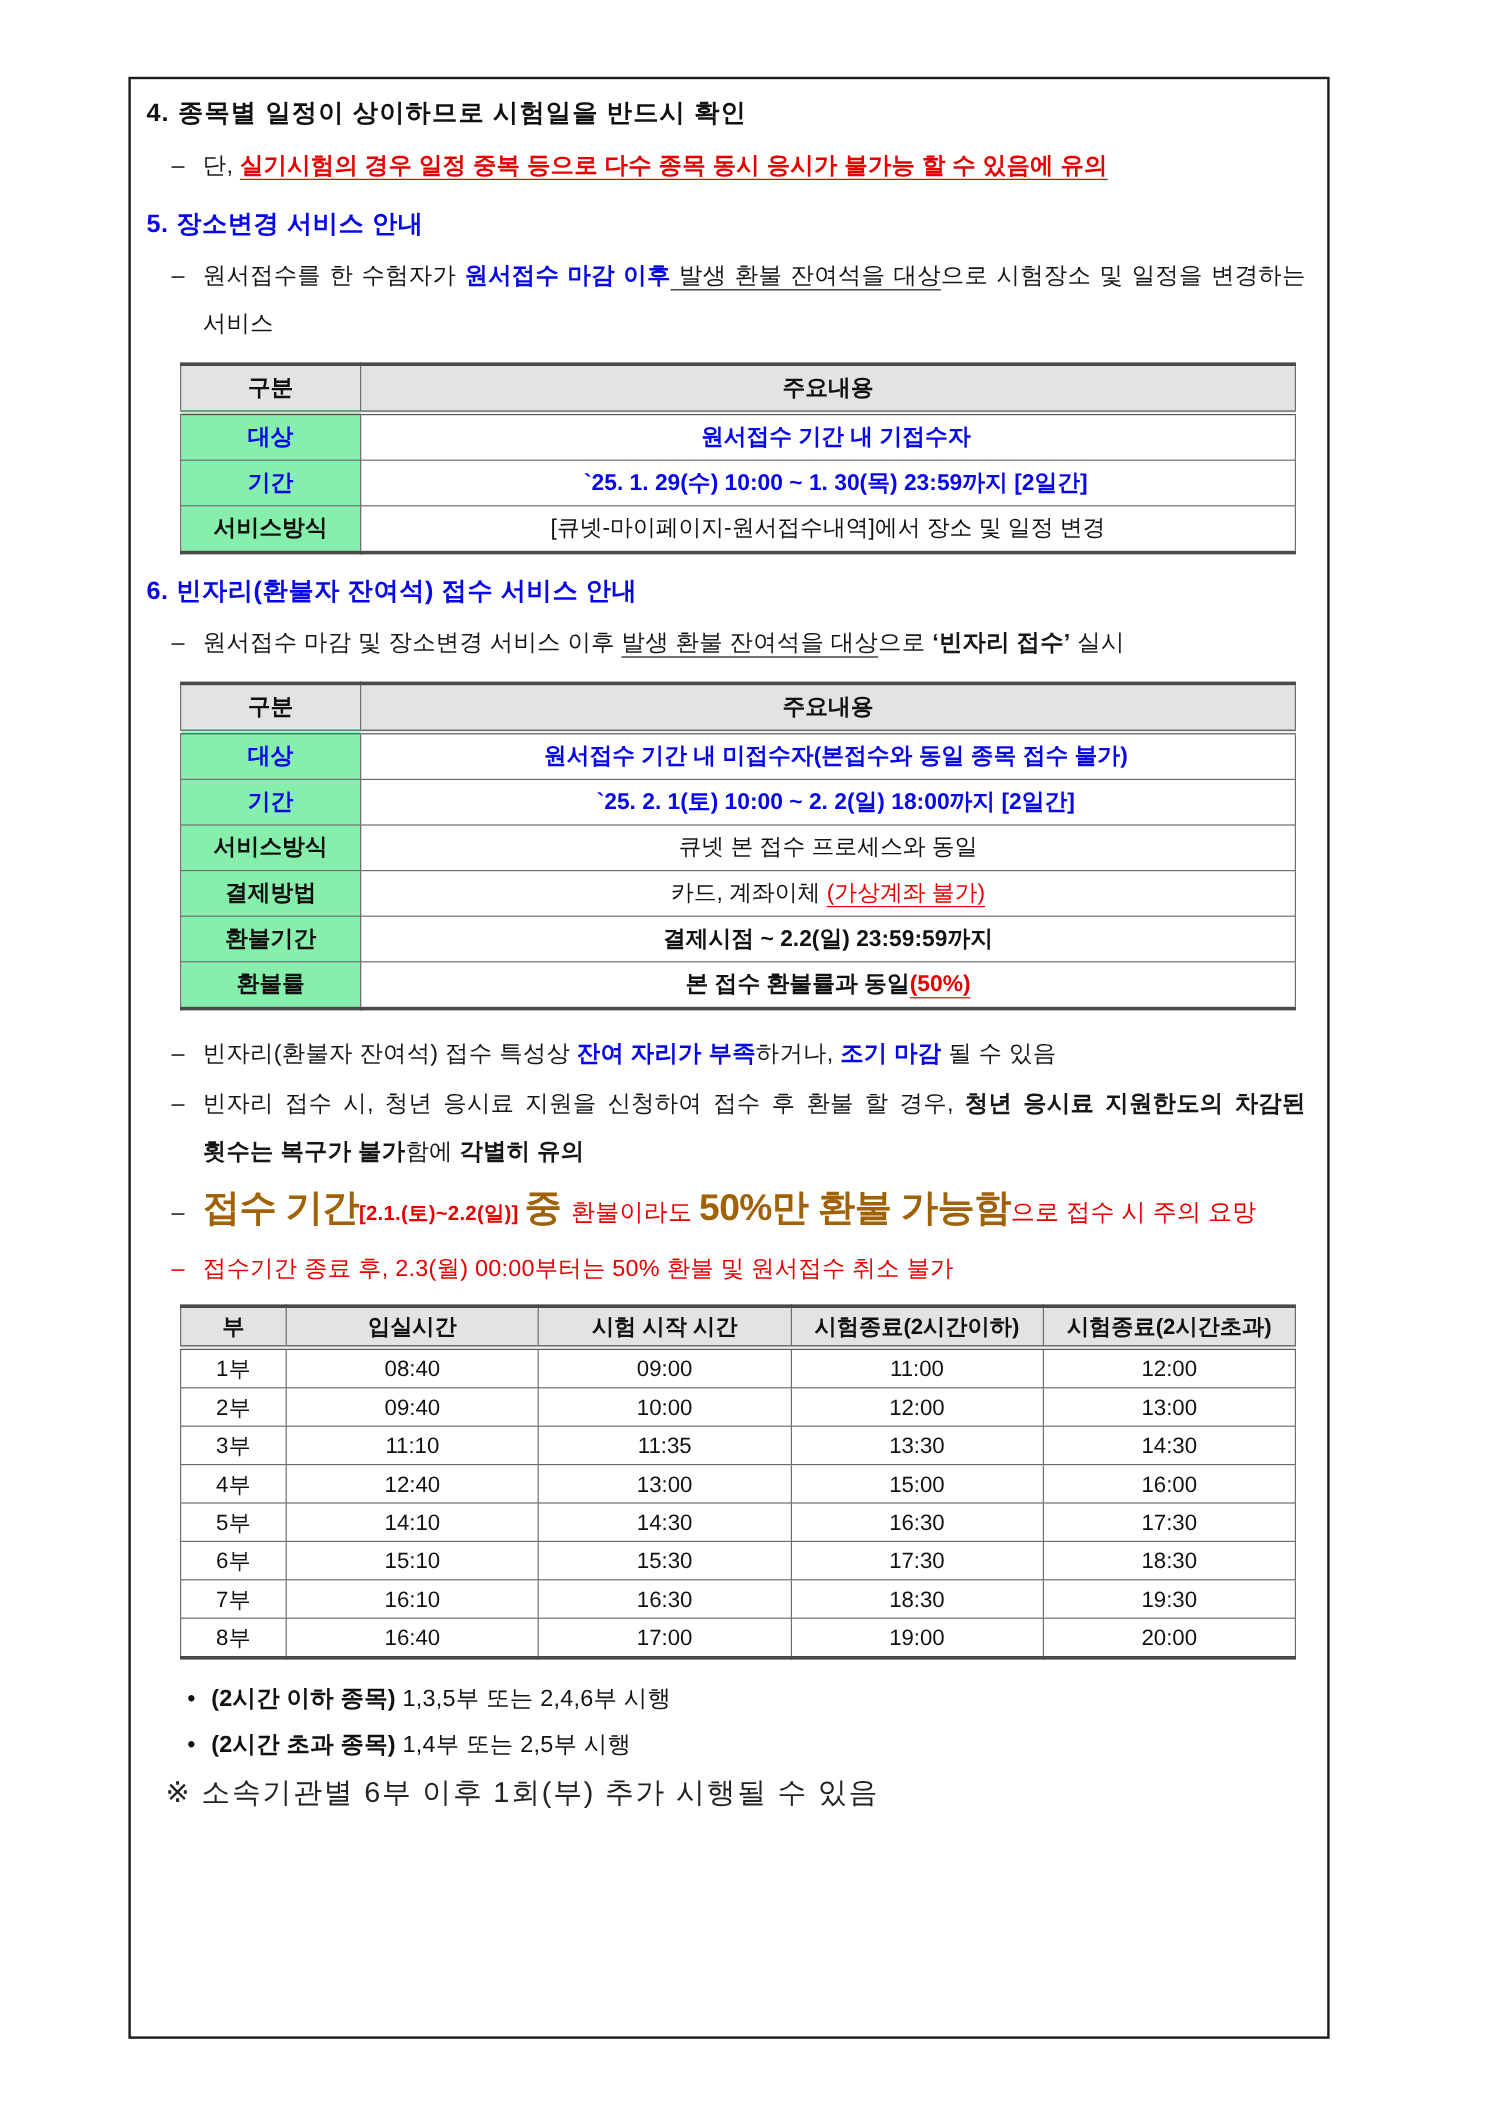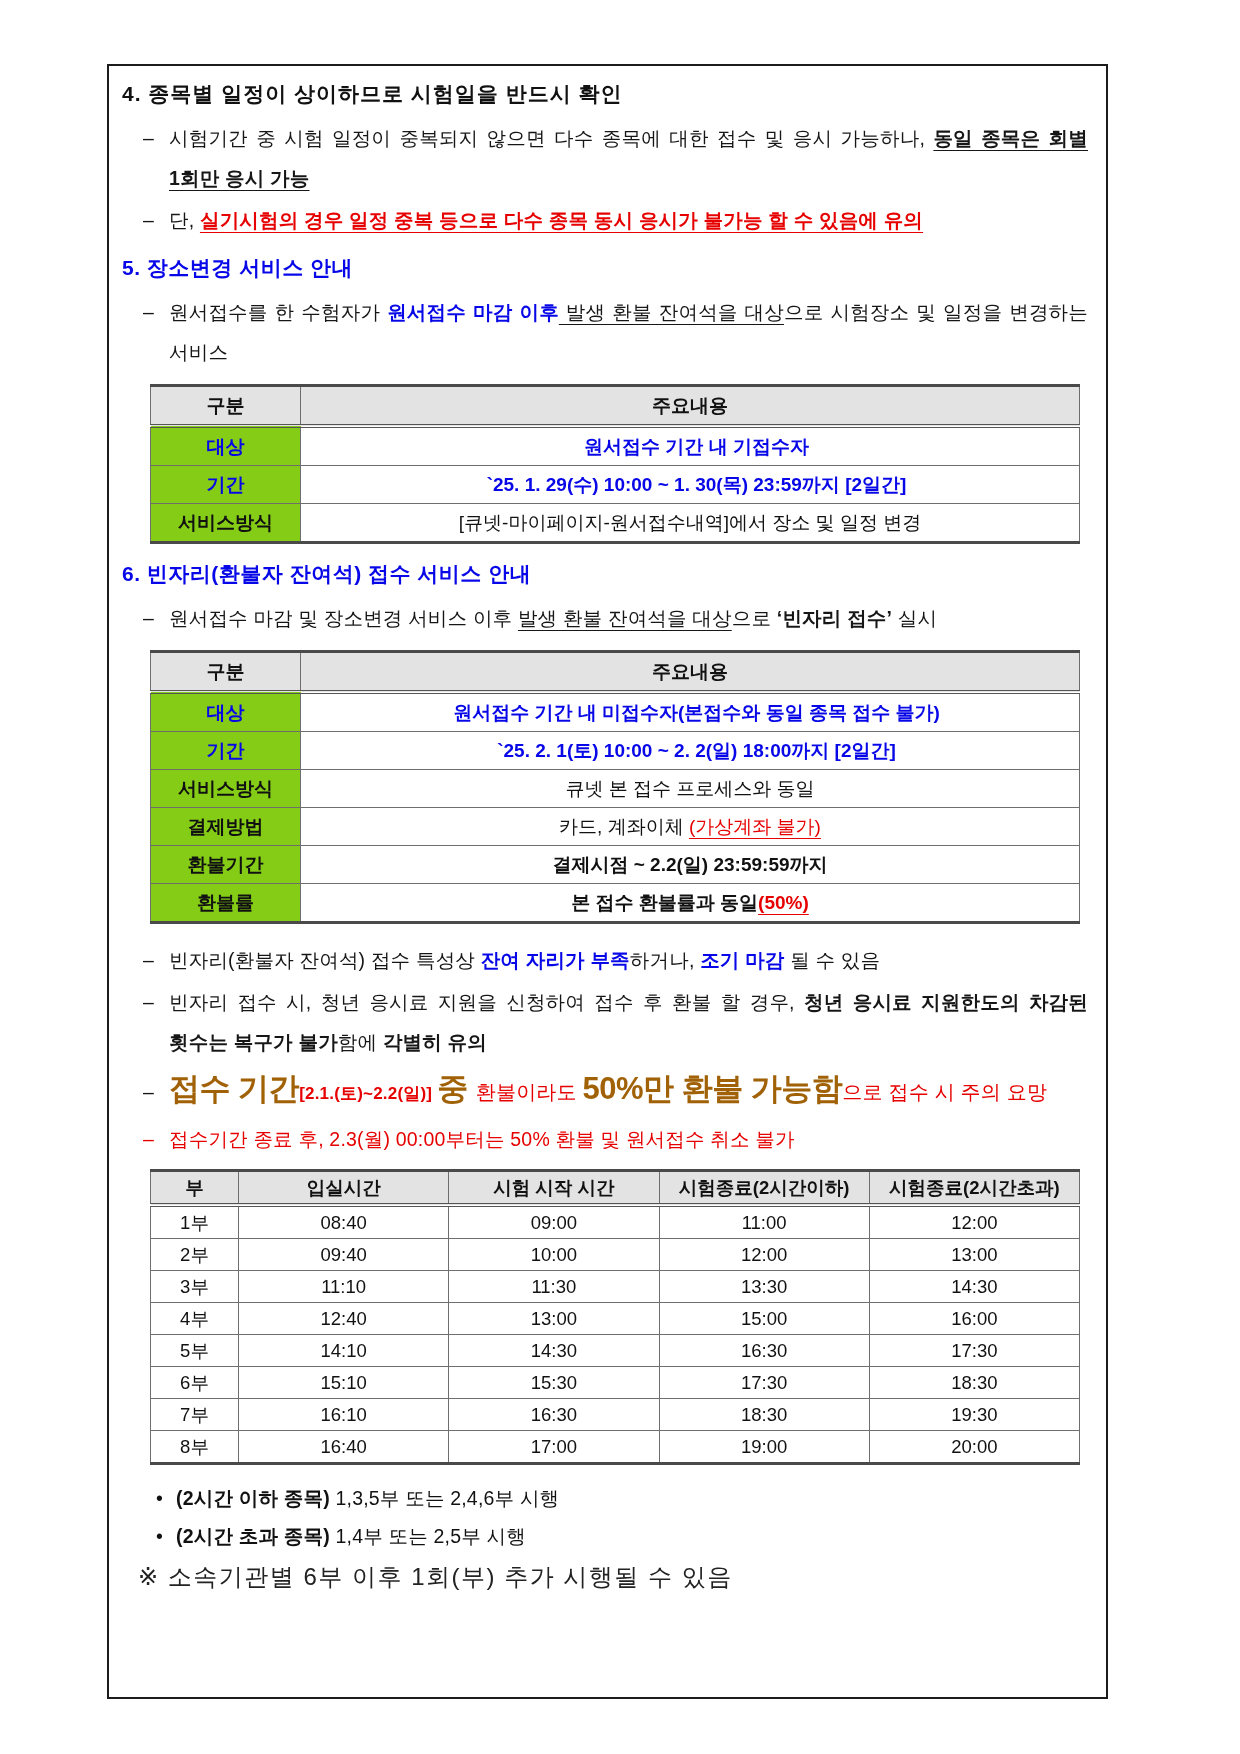--- a/index.html
+++ b/index.html
@@ -34,41 +34,40 @@
   .bigred .xl{font-size:31px;font-weight:bold;color:#a16207;letter-spacing:-0.5px;}
   .bigred .sm{font-size:17px;font-weight:bold;color:#e60000;}
   .bigred .md{font-size:20px;color:#e60000;}
   
   table{border-collapse:collapse;margin:12px 0 16px 28px;width:930px;table-layout:fixed;border-radius:10px;}
   th,td{border:1px solid #6e6e6e;text-align:center;vertical-align:middle;
         font-size:19px;line-height:25px;padding:6px 6px;word-break:keep-all;}
   thead th{background:#e3e3e3;font-weight:bold;border-bottom:4px double #555;}
   table{border-top:3px solid #4a4a4a;border-bottom:3px solid #4a4a4a;}
   .lblcol{width:150px;}
-  td.lbl{background:#84cc16;font-weight:bold;}
+  td.lbl{background:#86efac;font-weight:bold;}
   td.lbl.blue-lbl{color:#0707e8;}
   td.val-blue{color:#0707e8;font-weight:bold;padding-left:19px;}
   td.val-bold{font-weight:bold;}
   
   .t7{margin:10px 0 14px 28px;}
   .t7 th,.t7 td{padding:3px 4px;font-size:18.5px;line-height:25px;}
   .t7 .c0{width:88px;}
   
   .note{font-size:19.5px;line-height:38px;margin:0 0 0 34px;word-break:keep-all;letter-spacing:0.2px;}
   .note .bullet-mark{display:inline-block;width:20px;}
   .footnote{font-size:24px;line-height:40px;margin:2px 0 0 16px;letter-spacing:1.5px;color:#222;}
 </style>
 </head>
 <body>
 
 <div class="frame">
 
   <div class="h4">4. 종목별 일정이 상이하므로 시험일을 반드시 확인</div>
 
-  <p class="bullet"><span class="dash">–</span><span>시험기간 중 시험 일정이 중복되지 않으면 다수 종목에 대한 접수 및 응시 가능하나, </span><span class="bold u">동일 종목은 회별 1회만 응시 가능</span></p>
 
   <p class="bullet"><span class="dash">–</span><span>단, </span><span class="redbold u">실기시험의 경우 일정 중복 등으로 다수 종목 동시 응시가 불가능 할 수 있음에 유의</span></p>
 
   <div class="h-blue">5. 장소변경 서비스 안내</div>
 
   <p class="bullet"><span class="dash">–</span><span>원서접수를 한 수험자가 </span><span class="blue">원서접수 마감 이후</span><span class="u"> 발생 환불 잔여석을 대상</span><span>으로 시험장소 및 일정을 변경하는 서비스</span></p>
 
   <table>
     <colgroup>
         <col class="lblcol">
@@ -176,21 +175,21 @@
       <tr>
           <td>2부</td>
           <td>09:40</td>
           <td>10:00</td>
           <td>12:00</td>
           <td>13:00</td>
         </tr>
       <tr>
           <td>3부</td>
           <td>11:10</td>
-          <td>11:30</td>
+          <td>11:35</td>
           <td>13:30</td>
           <td>14:30</td>
         </tr>
       <tr>
           <td>4부</td>
           <td>12:40</td>
           <td>13:00</td>
           <td>15:00</td>
           <td>16:00</td>
         </tr>

